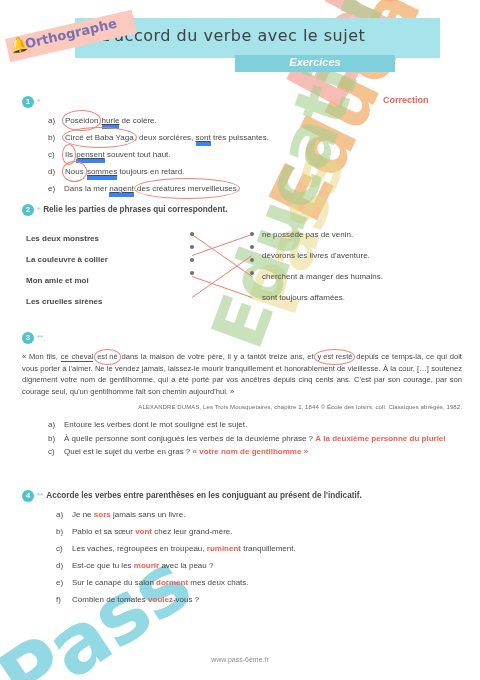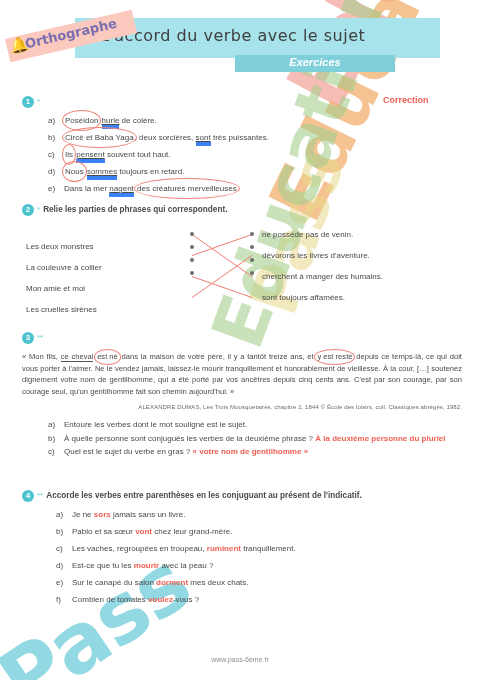--- a/index.html
+++ b/index.html
@@ -131,21 +131,21 @@
   }
   .circ::after{
     content:"";position:absolute;left:-2px;top:-2px;right:-2px;bottom:-2px;
     border:1px solid #ef8379;border-radius:50%;
   }
   .und{border-bottom:4px solid #3b82f6;text-decoration:underline;}
   .red{color:#ef5f52;font-weight:bold;}
 
   
   .match{position:relative;margin-top:8px;height:82px;}
-  .m-left{position:absolute;left:4px;top:12px;width:150px;}
+  .m-left{position:absolute;left:4px;top:4px;width:150px;font-weight:bold;}
   .m-right{position:absolute;left:240px;top:0;width:200px;}
   .m-row{height:21px;line-height:21px;font-size:8px;color:#4a4a4a;}
   .dots-l{position:absolute;left:168px;top:0;}
   .dots-r{position:absolute;left:228px;top:0;}
   .dot{
     width:4px;height:4px;border-radius:50%;background:#6e6e6e;
     margin:8px 0 9px 0;
   }
   .lines{position:absolute;left:0;top:0;width:440px;height:82px;}
 

